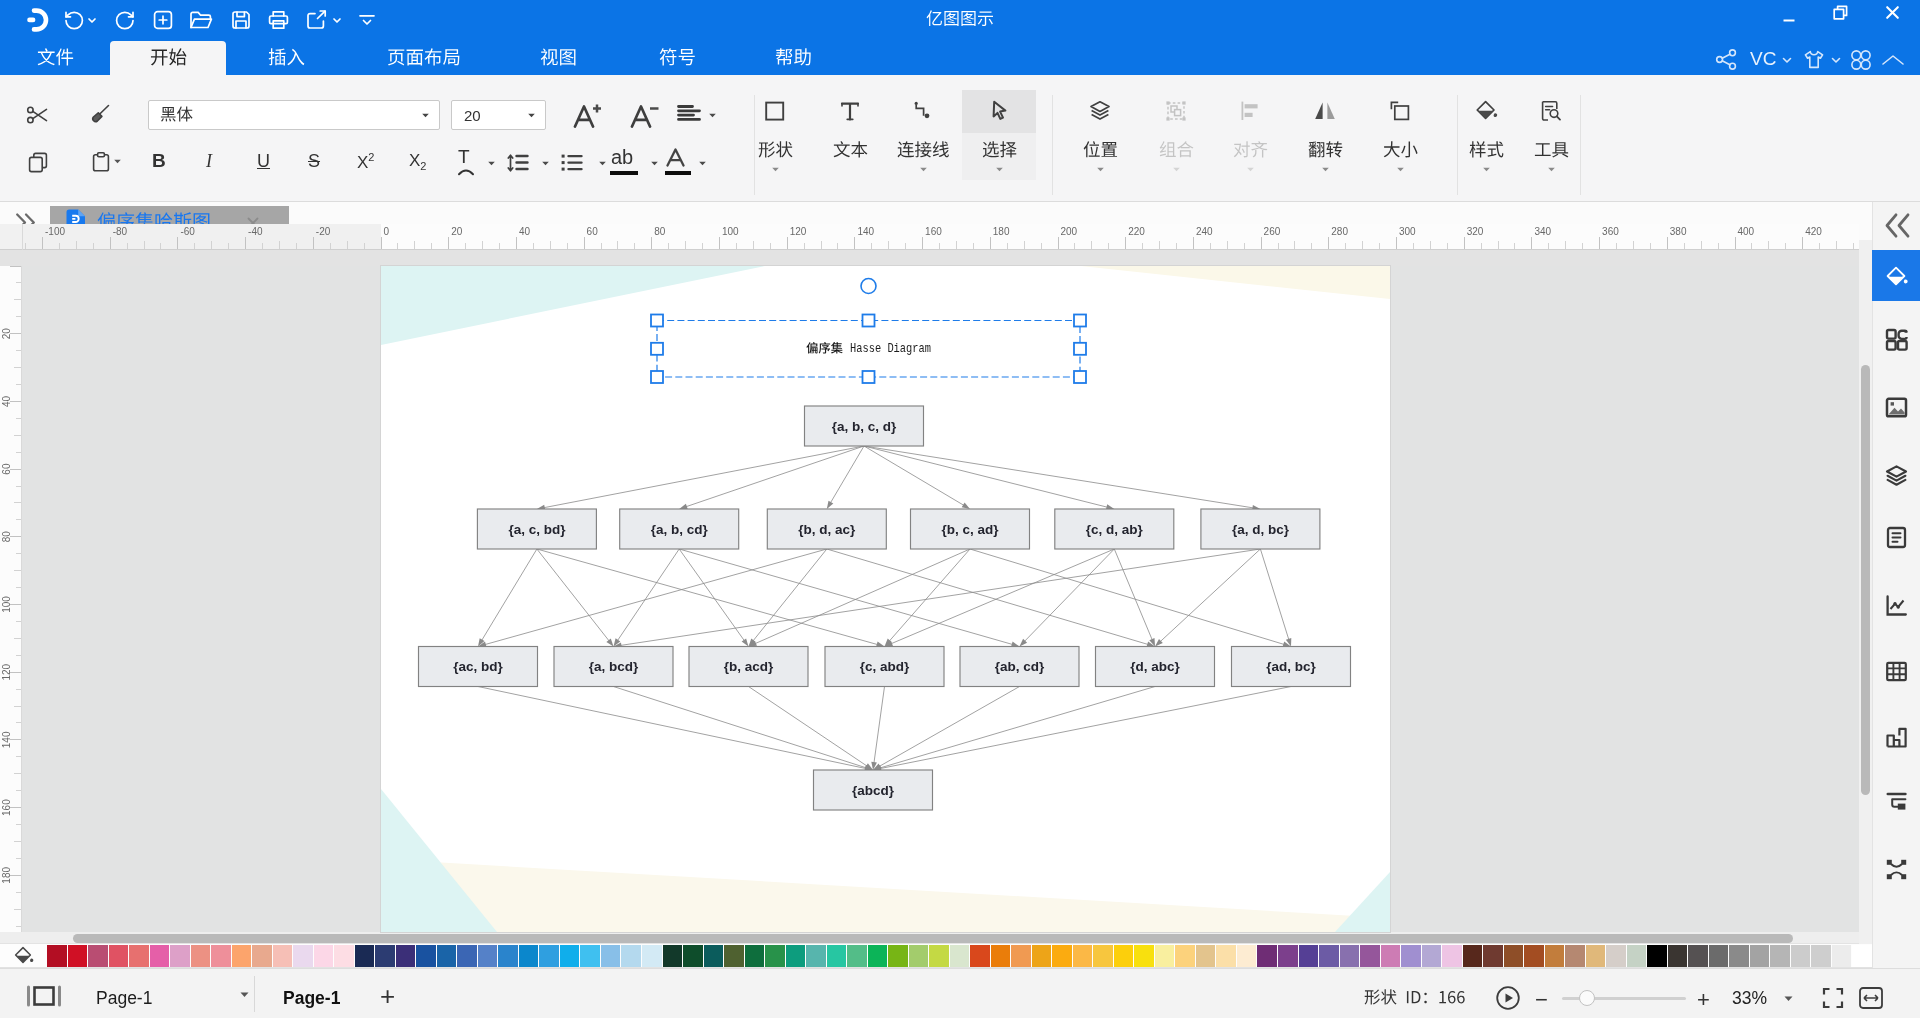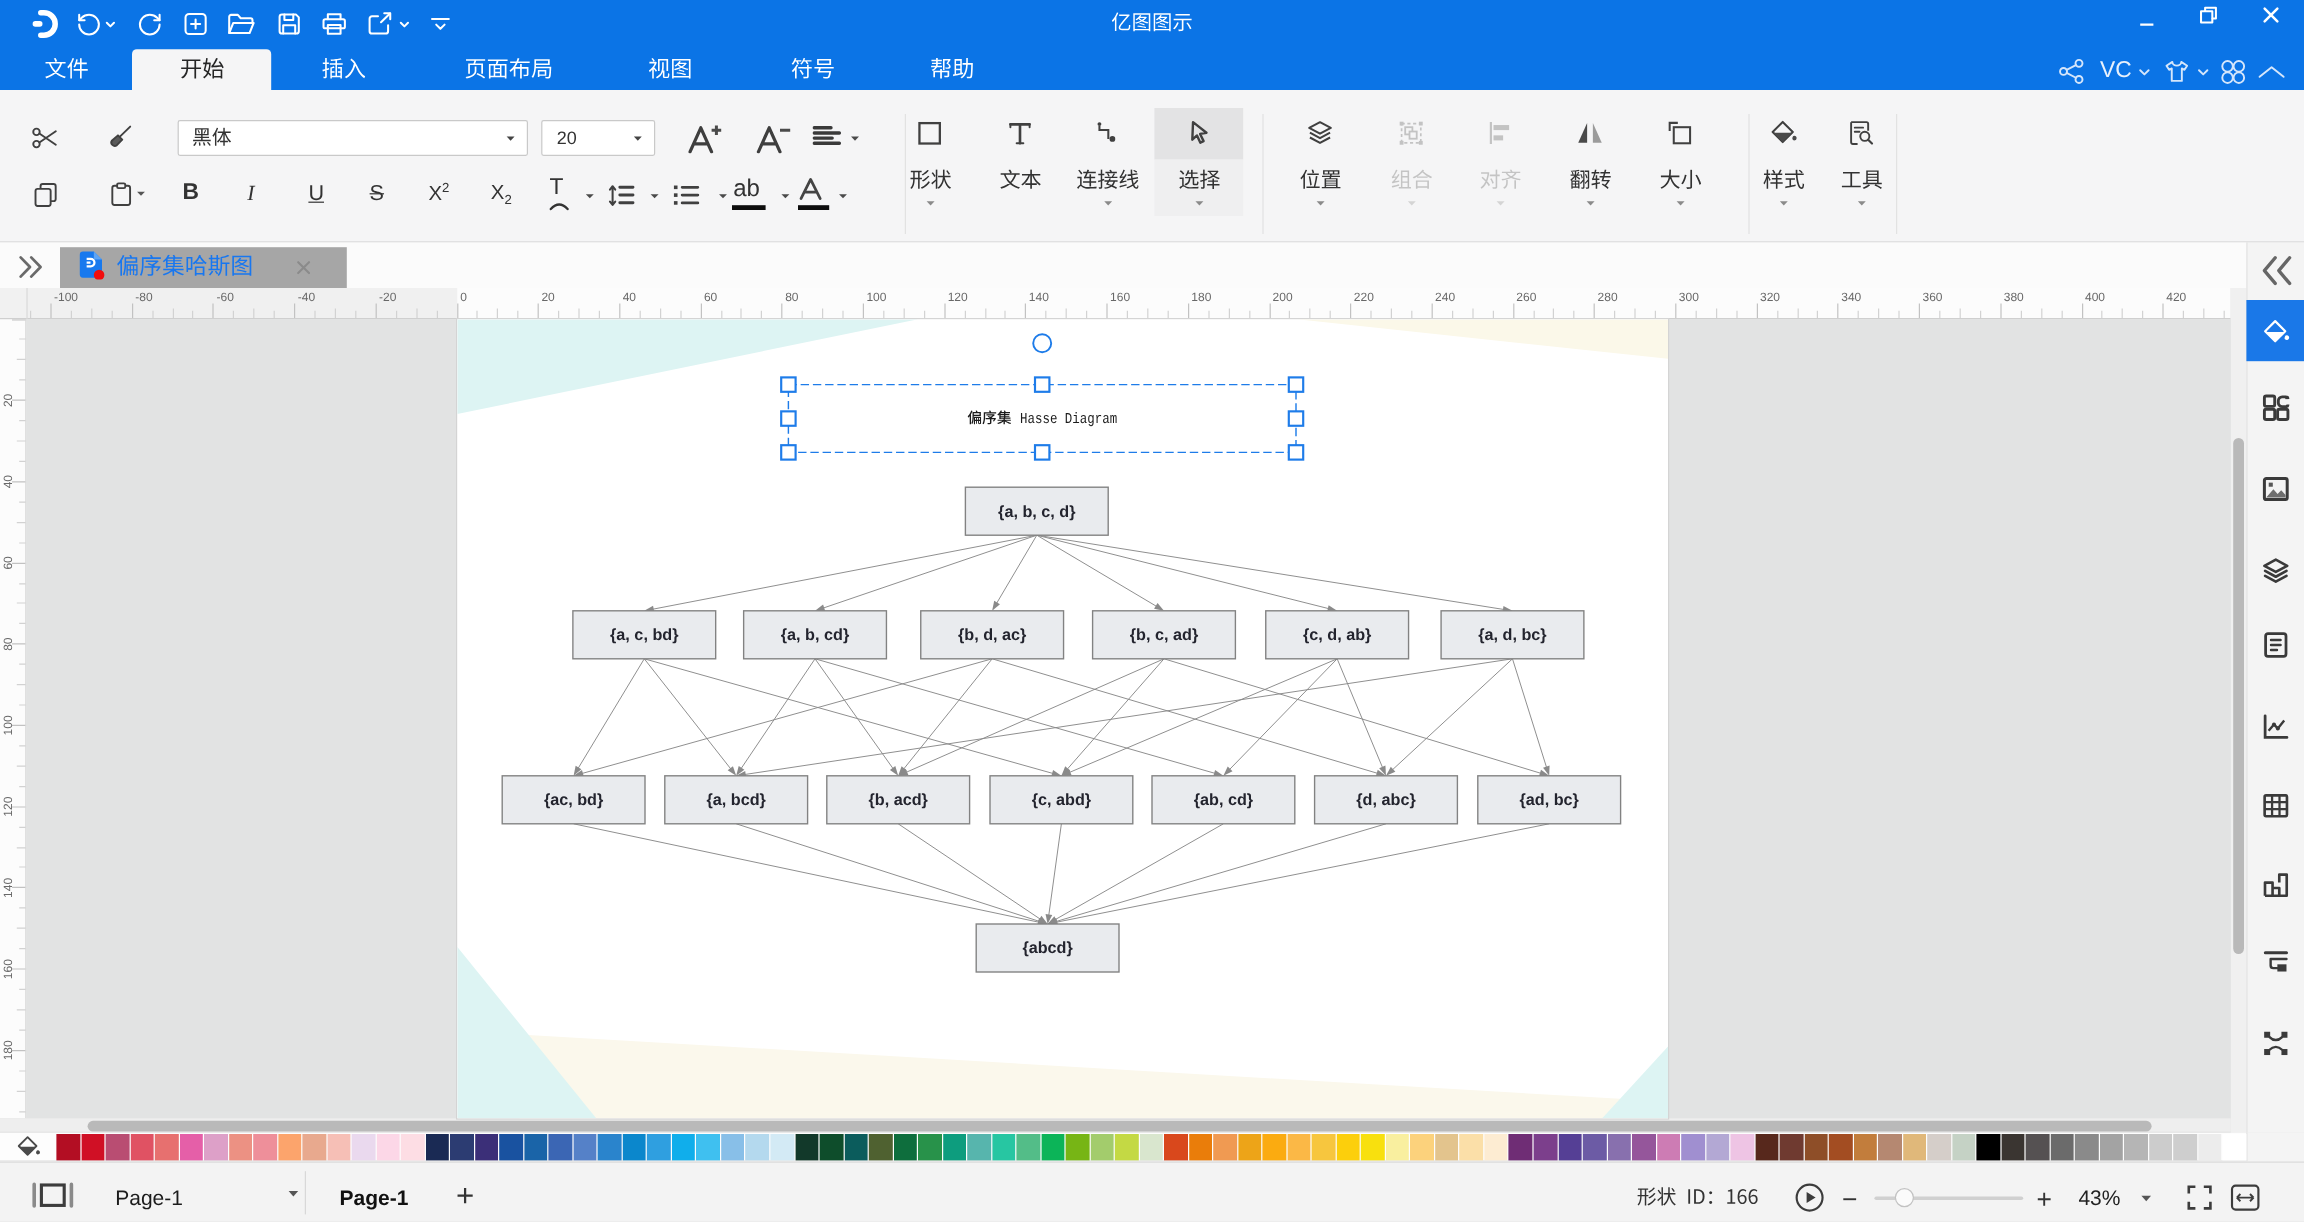--- a/index.html
+++ b/index.html
@@ -576,21 +576,21 @@
           <path transform="translate(76.00,0) scale(0.019000,-0.019000)" d="M53 707H529V640H53ZM167 548H420V488H167ZM167 394H424V333H167ZM38 231H536V164H38ZM135 829H204V202H135ZM387 829H457V202H387ZM179 143 251 123Q226 69 188 17Q150 -35 112 -71Q106 -65 95 -56Q84 -48 72 -40Q61 -31 52 -27Q91 6 125 51Q159 96 179 143ZM316 114 376 142Q402 113 428 78Q455 42 468 16L406 -18Q393 9 367 46Q342 84 316 114ZM593 504H961V434H593ZM785 467H856V-81H785ZM893 839 954 784Q906 762 845 742Q784 723 719 707Q654 691 592 679Q589 691 582 707Q575 723 567 736Q625 749 686 765Q747 781 801 801Q856 820 893 839ZM567 736H637V389Q637 298 627 212Q616 127 585 50Q553 -27 489 -95Q480 -83 464 -69Q448 -56 435 -47Q494 16 522 87Q550 158 558 234Q567 311 567 390Z"></path>
           <path transform="translate(95.00,0) scale(0.019000,-0.019000)" d="M84 796H917V-80H842V728H156V-80H84ZM126 29H885V-38H126ZM375 279 407 325Q447 317 491 304Q535 292 576 277Q616 263 644 250L613 199Q585 213 544 228Q504 244 460 257Q415 270 375 279ZM414 708 477 686Q449 641 410 598Q372 554 330 517Q287 480 245 452Q240 459 230 467Q220 476 210 484Q200 492 192 497Q256 535 316 591Q376 646 414 708ZM681 628H695L706 631L749 606Q711 544 650 492Q590 441 516 401Q443 361 364 332Q286 303 210 285Q206 294 201 306Q195 318 188 328Q181 339 174 346Q248 361 324 386Q400 411 469 446Q539 481 594 524Q649 567 681 617ZM370 573Q414 521 486 477Q558 433 645 402Q733 370 823 353Q813 344 800 327Q788 310 781 296Q690 316 601 352Q513 388 438 438Q364 488 315 548ZM391 628H704V570H351ZM275 152 310 203Q361 197 416 188Q472 178 527 166Q582 155 630 142Q679 129 715 117L682 61Q634 78 565 96Q496 113 420 128Q344 144 275 152Z"></path>
         </g>
       </svg>
     </div>
     <div style="position:absolute;left:246.0px;top:216.0px;width:14.0px;height:14.0px;">
       <svg width="14" height="14" viewBox="0 0 14 14" fill="none">
         <path d="M2.5 2.5 L11.5 11.5 M11.5 2.5 L2.5 11.5" stroke="#8b8b8b" stroke-width="1.8" stroke-linecap="round"></path>
       </svg>
     </div>
-    <div style="position:absolute;left:0.0px;top:240.0px;width:1859.0px;height:26.0px;">
+    <div style="position:absolute;left:0.0px;top:224px;width:1859.0px;height:26.0px;">
       <svg width="1859" height="26" viewBox="0 0 1859 26">
         <rect x="0" y="0" width="1859" height="26" fill="#fcfcfc"></rect>
         <rect x="0" y="0" width="22" height="26" fill="#f1f1f1"></rect>
         <rect x="22" y="0" width="359" height="26" fill="#f0f0f0"></rect>
         <line x1="25.5" y1="19" x2="25.5" y2="25" stroke="#d2d2d2" stroke-width="1"></line>
         <line x1="42.5" y1="13" x2="42.5" y2="25" stroke="#c2c2c2" stroke-width="1"></line>
         <line x1="59.5" y1="19" x2="59.5" y2="25" stroke="#d2d2d2" stroke-width="1"></line>
         <line x1="76.5" y1="17" x2="76.5" y2="25" stroke="#d2d2d2" stroke-width="1"></line>
         <line x1="93.5" y1="19" x2="93.5" y2="25" stroke="#d2d2d2" stroke-width="1"></line>
         <line x1="110.5" y1="13" x2="110.5" y2="25" stroke="#c2c2c2" stroke-width="1"></line>
@@ -1119,21 +1119,21 @@
     <div style="position:absolute;left:1495.0px;top:985.0px;width:26.0px;height:26.0px;">
       <svg width="26" height="26" viewBox="0 0 26 26" fill="none">
         <circle cx="13" cy="13" r="10.8" stroke="#3c3c3c" stroke-width="1.8" fill="none"></circle>
         <path d="M10.5 8.4 L18 13 L10.5 17.6 Z" fill="#3c3c3c"></path>
       </svg>
     </div>
     <div class="abs" style="left:1535px;top:987px;font-size:22px;color:#333">−</div>
     <div class="abs" style="left:1562px;top:996.5px;width:124px;height:3.5px;background:#d0d0d0;border-radius:2px"></div>
     <div class="abs" style="left:1579px;top:990px;width:16px;height:16px;background:#fbfbfb;border:1px solid #c2c2c2;border-radius:50%"></div>
     <div class="abs" style="left:1697px;top:987px;font-size:22px;color:#333">+</div>
-    <div class="abs" style="left:1732px;top:988px;font-size:17.5px;color:#222">43%</div>
+    <div class="abs" style="left:1732px;top:988px;font-size:17.5px;color:#222">33%</div>
     <div style="position:absolute;left:1783.0px;top:995.0px;width:11.0px;height:8.0px;">
       <svg width="11" height="8" viewBox="0 0 11 8" fill="none">
         <path d="M1.5 1.5 L5.5 6 L9.5 1.5 z" fill="#555"></path>
       </svg>
     </div>
     <div style="position:absolute;left:1821.0px;top:986.0px;width:24.0px;height:24.0px;">
       <svg width="24" height="24" viewBox="0 0 24 24" fill="none">
         <path d="M3 8.5 V3 H8.5 M15.5 3 H21 V8.5 M21 15.5 V21 H15.5 M8.5 21 H3 V15.5" stroke="#3c3c3c" stroke-width="2.2" fill="none"></path>
       </svg>
     </div>

